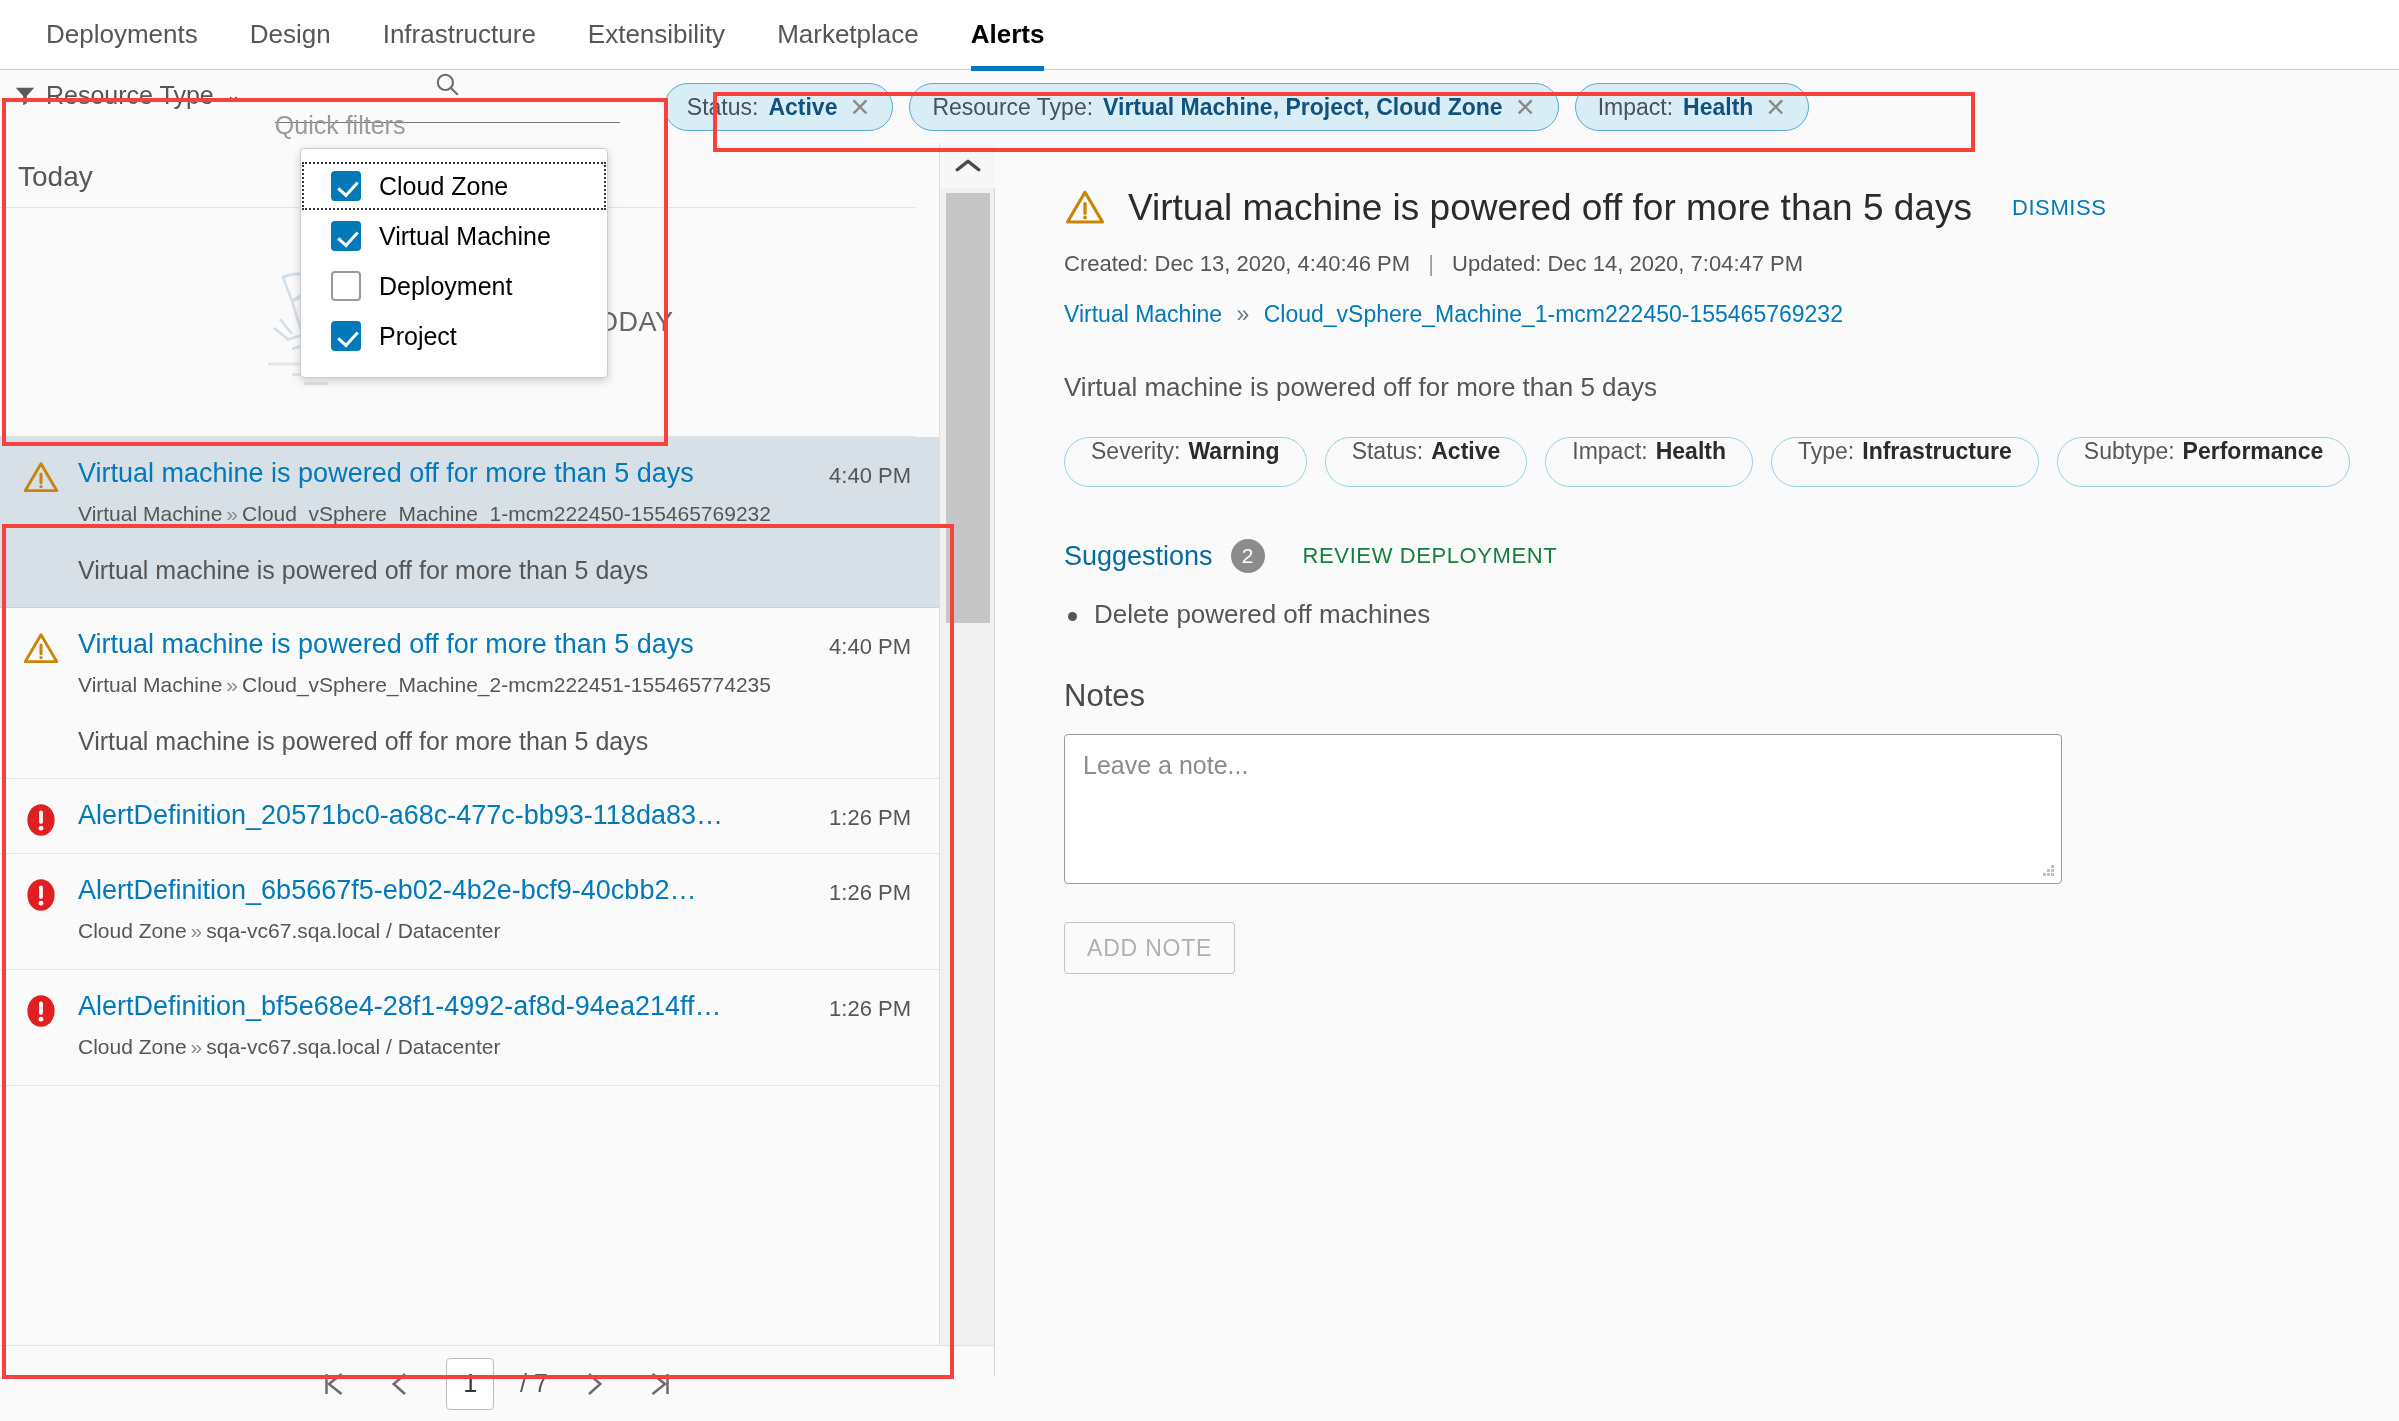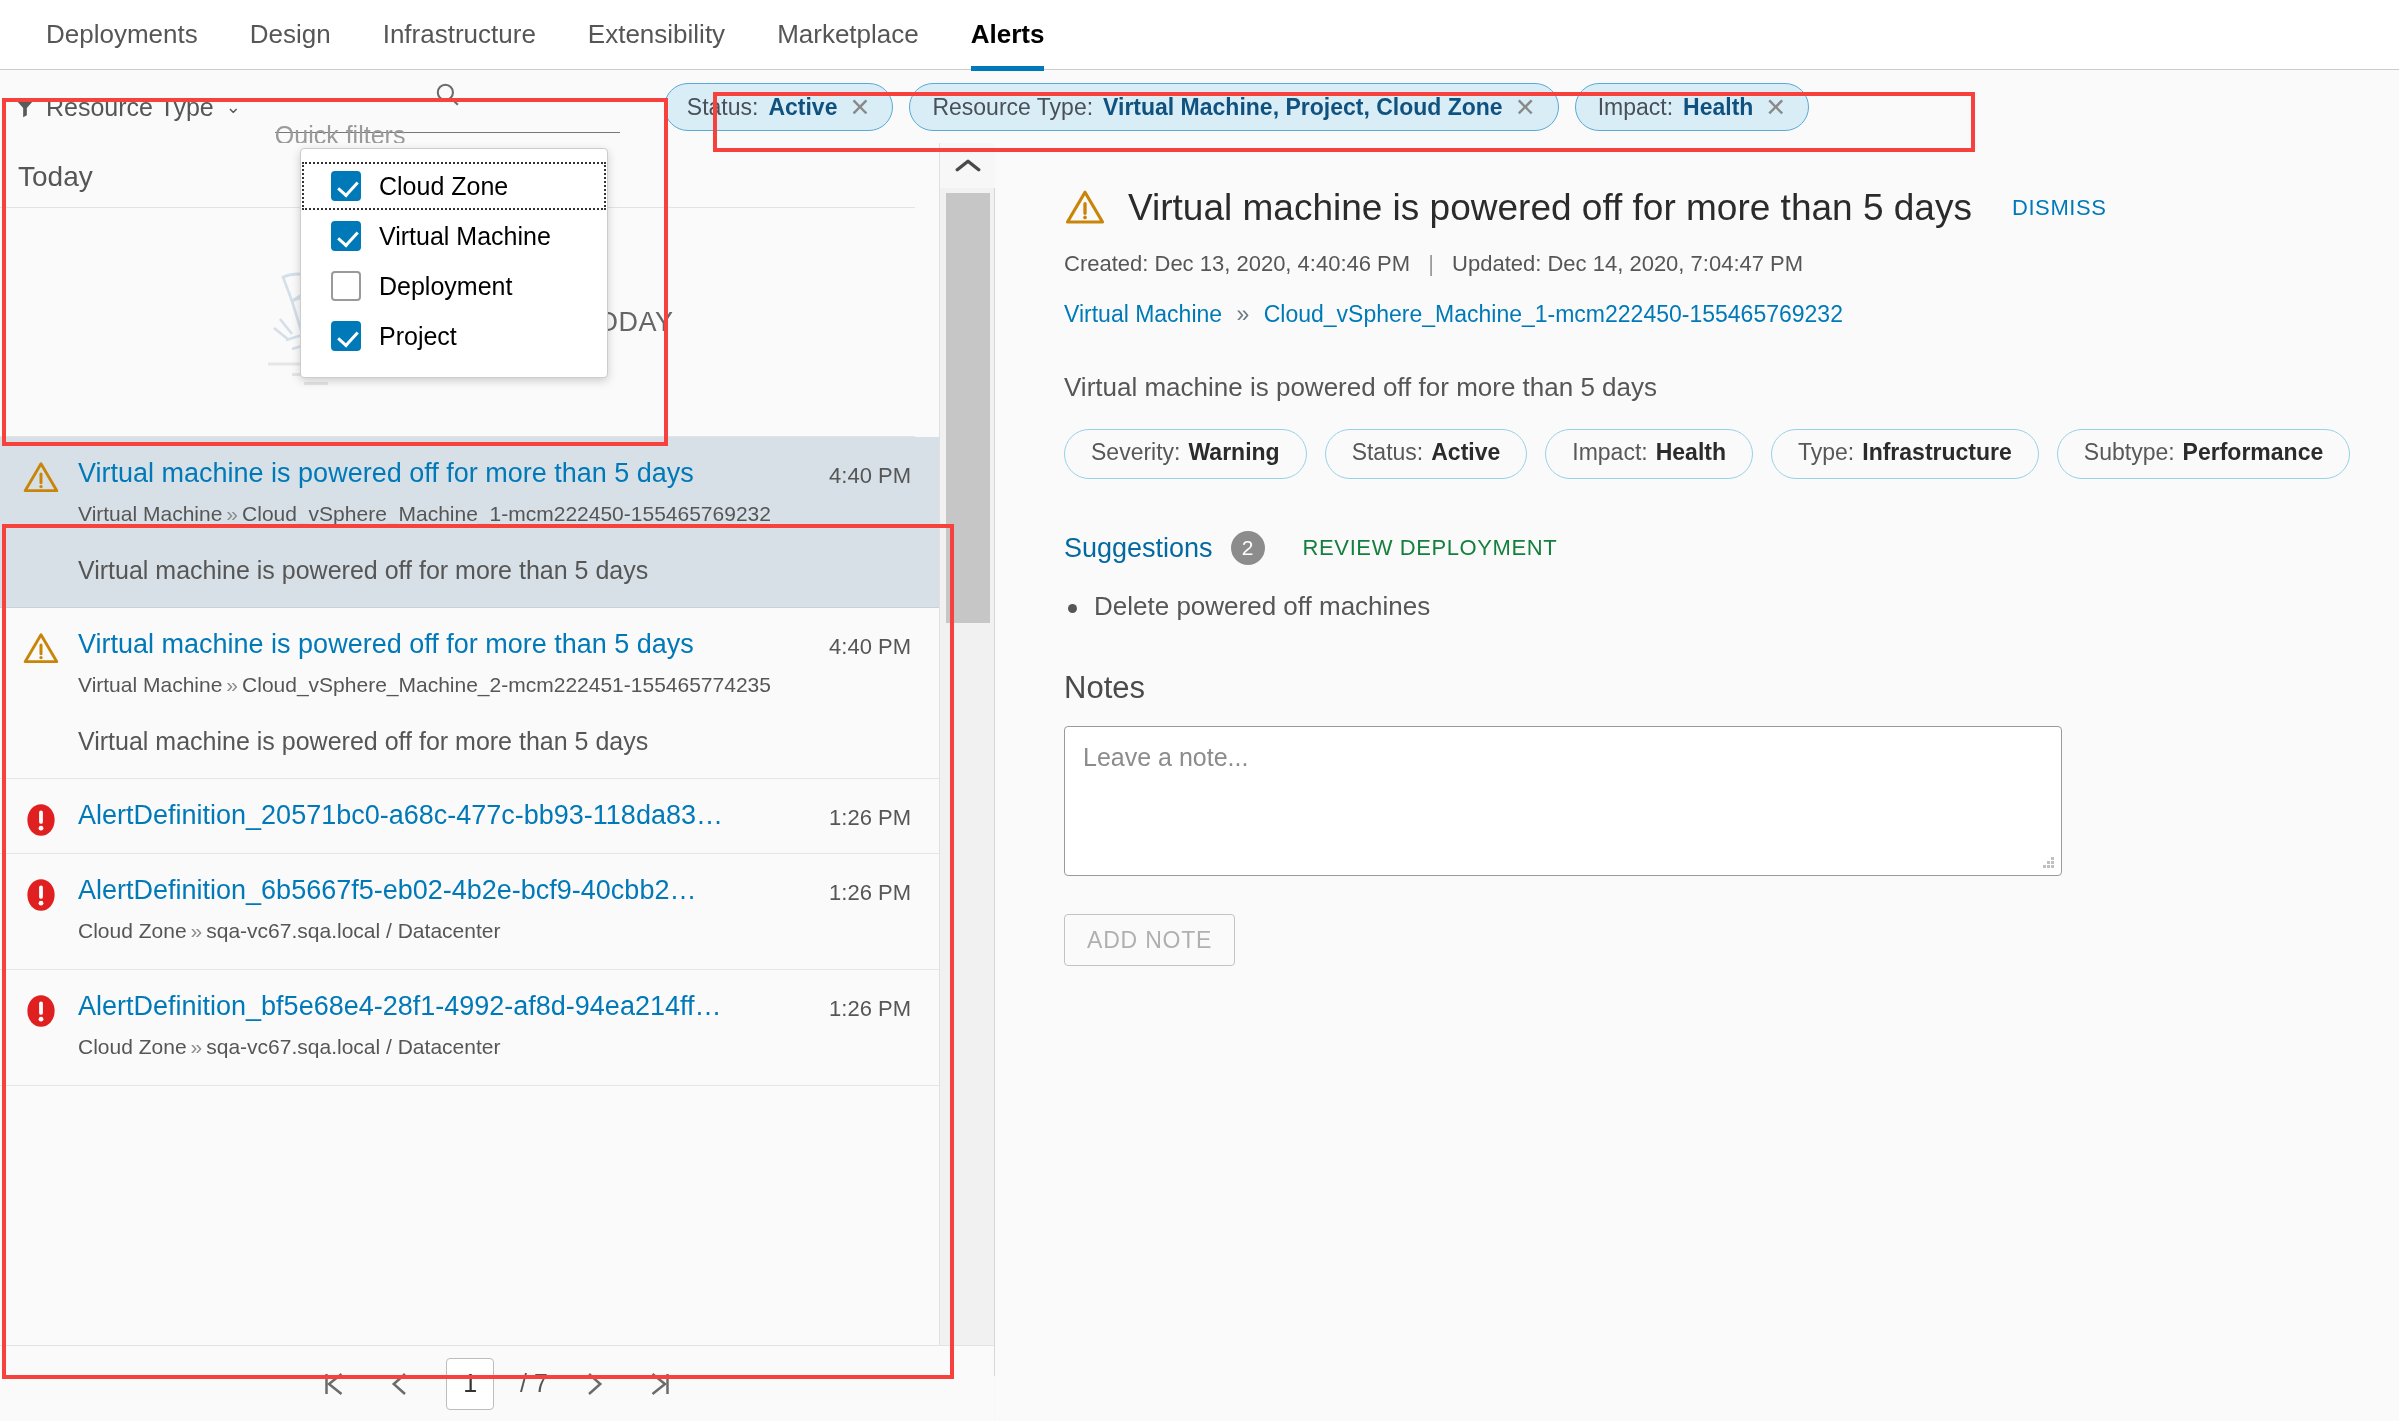--- a/index.html
+++ b/index.html
@@ -26,21 +26,21 @@
   }
   .navitem.active { color:#000; font-weight:600; }
   .navitem.active::after {
     content:""; position:absolute; left:26px; right:26px; bottom:-1px;
     height:5px; background:#0079b8;
   }
 
   
   .filterbar {
     position:absolute; left:0; top:71px; width:2399px; height:72px;
-    background:#fafafa; display:flex; align-items:center;
+    background:#fafafa; display:flex; 
   }
   .resource-type-btn {
     display:flex; align-items:center; gap:10px;
     margin-left:14px; height:48px; font-size:25px; color:#565656;
     cursor:pointer; white-space:nowrap;
   }
   .funnel-icon { width:22px; height:22px; display:block; }
   .caret { font-size:18px; color:#565656; margin-left:2px; }
 
   .quick-filter-wrap {
@@ -173,23 +173,23 @@
     cursor:pointer; white-space:nowrap;
   }
   .d-meta { font-size:22px; color:#565656; margin-top:22px; }
   .d-meta .divider { color:#9b9b9b; padding:0 12px; }
   .d-breadcrumb { font-size:23px; color:#0079b8; margin-top:24px; cursor:pointer; }
   .d-breadcrumb .sep { color:#6f7c86; padding:0 8px; }
   .d-desc { font-size:26px; color:#565656; margin-top:44px; }
 
   .d-chips { display:flex; align-items:center; gap:18px; margin-top:26px; flex-wrap:nowrap; }
   .d-chip {
-    display:flex; align-items:flex-end; gap:8px;
+    display:flex; align-items:flex-start; gap:8px;
     border:1.5px solid #97d2e8; border-radius:999px; background:#fafafa;
-    height:50px; padding:12px 26px; font-size:23px; white-space:nowrap;
+    height:50px; padding:0 26px; font-size:23px; white-space:nowrap;margin-top:8px;
   }
   .d-chip .k { color:#585858; }
   .d-chip .v { color:#2b2b2b; font-weight:700; }
 
   .sugg-row { display:flex; align-items:center; gap:18px; margin-top:52px; }
   .sugg-title { font-size:27px; color:#0369a1; }
   .badge {
     width:34px; height:34px; border-radius:50%; background:#8c8c8c; color:#fff;
     font-size:21px; display:flex; align-items:center; justify-content:center;
   }

